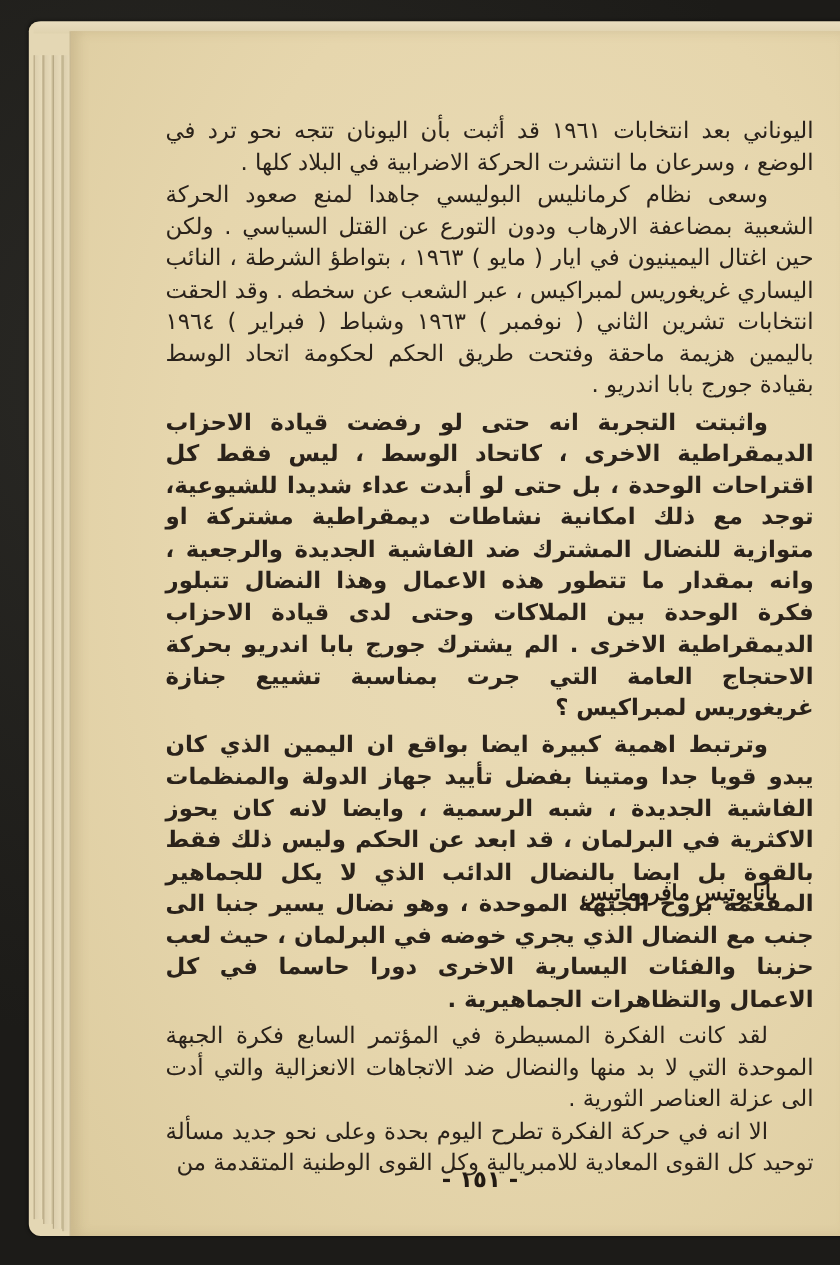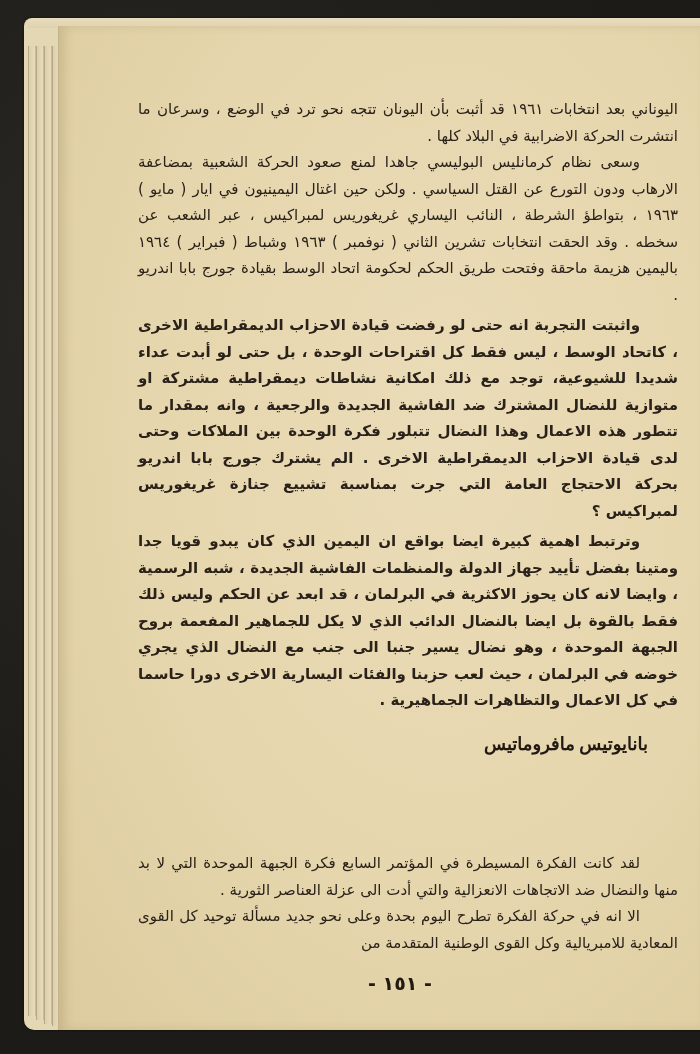--- a/index.html
+++ b/index.html
@@ -62,21 +62,21 @@
       border-radius: 6px 0 0 0;
     }
     .text-block {
       position: absolute;
       left: 138px;
       width: 540px;
       direction: rtl;
       text-align: justify;
       text-align-last: right;
       font-family: "DejaVu Sans", sans-serif;
-      font-size: 15px;
+      font-size: 19px;
       line-height: 26.5px;
       color: #2a221a;
     }
     .para { margin: 0; }
     .para.indent { text-indent: 38px; }
     .para + .para.gap { margin-top: 4px; font-weight: bold; }
     .author {
       position: absolute;
       left: 148px;
       top: 733px;

